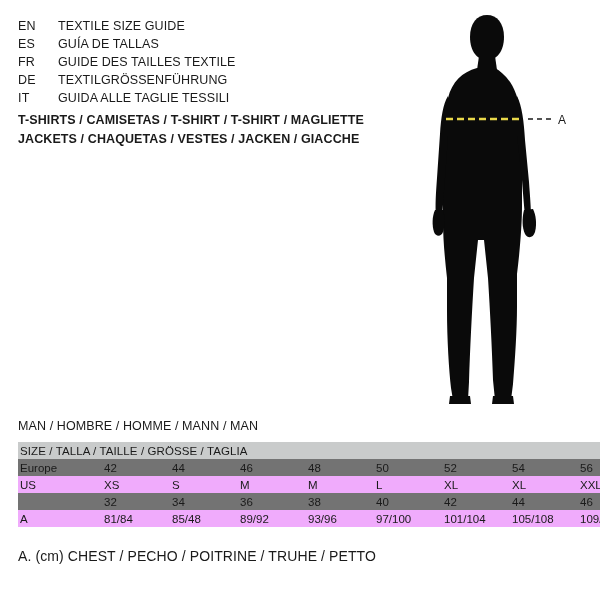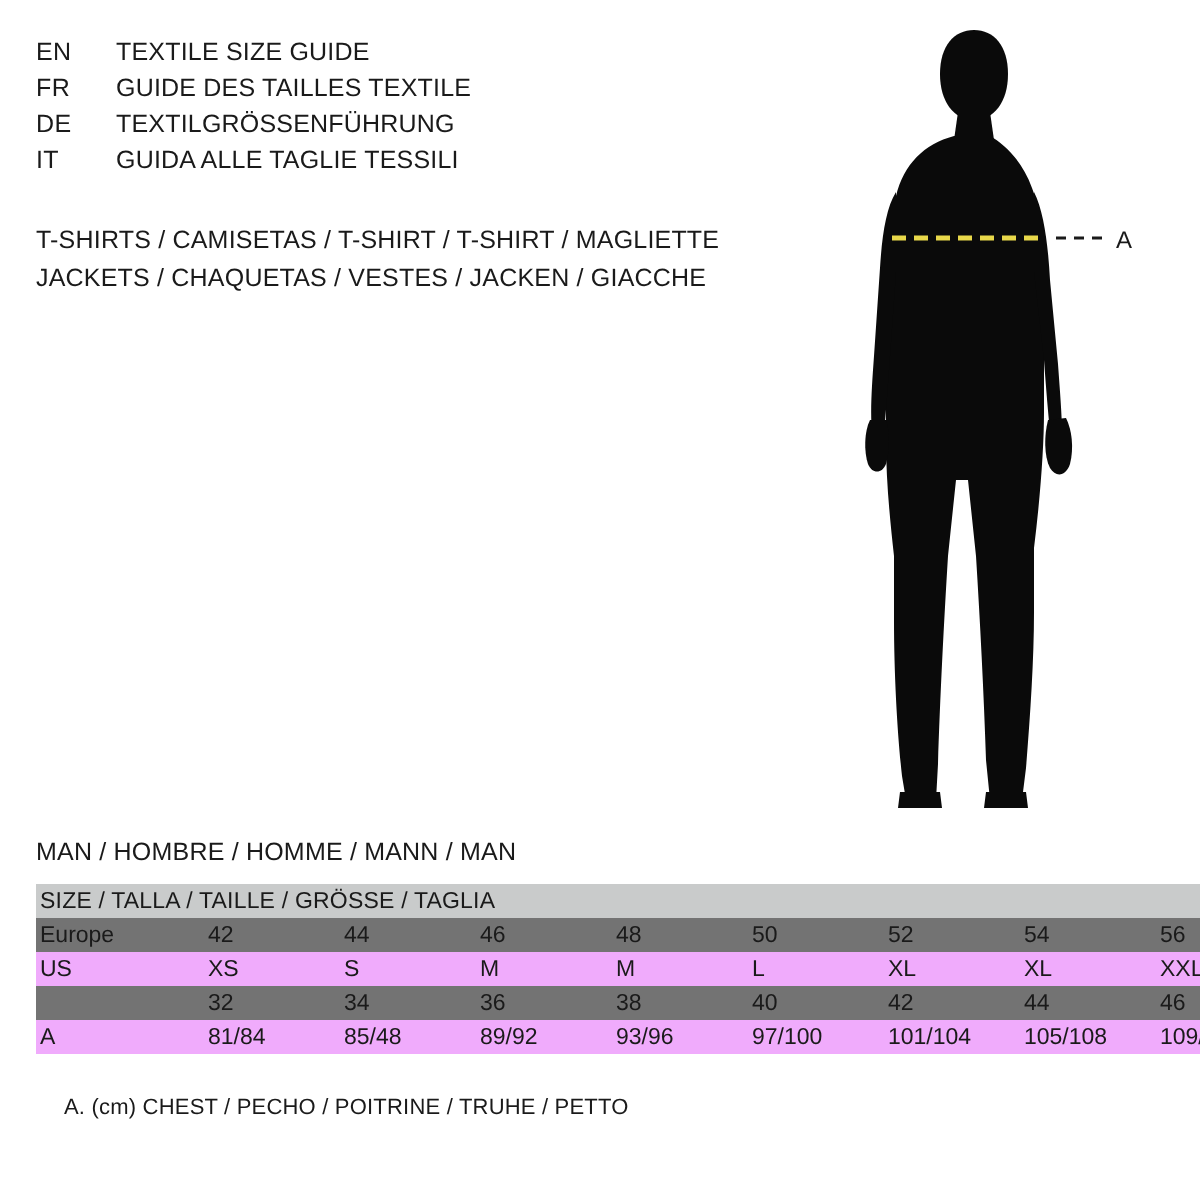--- a/index.html
+++ b/index.html
@@ -51,20 +51,21 @@
     position: absolute;
     left: 18px;
     top: 111px;
     width: 400px;
   }
   .cat-line {
     font-size: 12.5px;
     line-height: 19px;
     letter-spacing: .1px;
     white-space: nowrap;
+    font-weight: bold;
   }
 
   
   .figure-wrap {
     position: absolute;
     left: 400px;
     top: 10px;
     width: 190px;
     height: 400px;
   }
@@ -132,35 +133,38 @@
     text-align: left;
   }
   col.c-label { width: 86px; }
   col.c-v     { width: 68px; }
 
   
   .footnote {
     position: absolute;
     left: 18px;
     top: 548px;
-    font-size: 11px;
+    font-size: 14px;
     letter-spacing: .1px;
     white-space: nowrap;
-    margin-left: 14px;
   }
 </style>
 </head>
 <body>
 
 <div class="page">
 
   <div class="lang-block">
     <div class="lang-row">
       <span class="lang-code">EN</span>
       <span class="lang-text">TEXTILE SIZE GUIDE</span>
+    </div>
+    <div class="lang-row">
+      <span class="lang-code">ES</span>
+      <span class="lang-text">GUÍA DE TALLAS</span>
     </div>
     <div class="lang-row">
       <span class="lang-code">FR</span>
       <span class="lang-text">GUIDE DES TAILLES TEXTILE</span>
     </div>
     <div class="lang-row">
       <span class="lang-code">DE</span>
       <span class="lang-text">TEXTILGRÖSSENFÜHRUNG</span>
     </div>
     <div class="lang-row">

